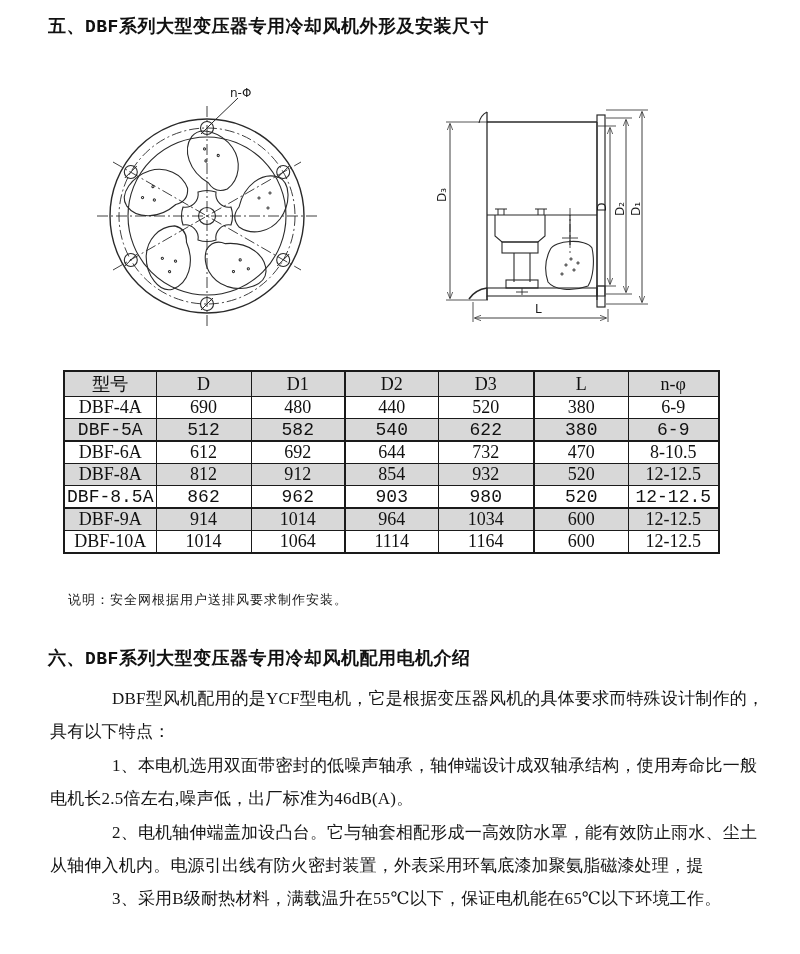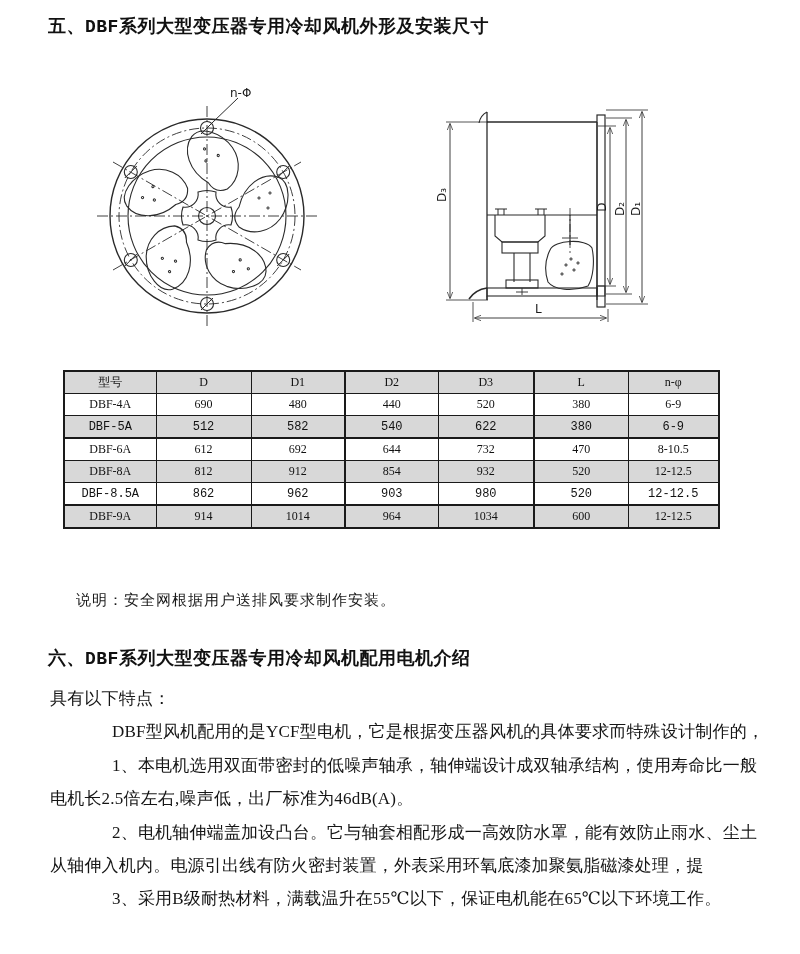--- a/index.html
+++ b/index.html
@@ -24,37 +24,37 @@
   .dim-label{
     font-family:"DejaVu Sans","DejaVu Serif",sans-serif;
     font-size:12px;color:#1a1a1a;white-space:nowrap;
   }
   .rot{transform:rotate(-90deg);transform-origin:center center;}
 
   
   #spec-table{
     position:absolute;left:63px;top:370px;
     border-collapse:collapse;table-layout:fixed;
-    font-size:12px;color:#111;
+    font-size:18px;color:#111;
     border:2px solid #1a1a1a;
   }
   #spec-table th,#spec-table td{
     border:1px solid #1a1a1a;height:21px;padding:0;
     text-align:center;vertical-align:middle;font-weight:normal;
     overflow:hidden;white-space:nowrap;
   }
   #spec-table thead th{background:#d8d8d8;}
   #spec-table tbody tr:nth-child(even) td{background:#d8d8d8;}
   #spec-table .bL{border-left-width:2px;}
   #spec-table tr.bB th,#spec-table tr.bB td{border-bottom-width:2px;font-family:Liberation Mono, monospace;}
   .c0{width:92px;} .c1{width:95px;} .c2{width:94px;} .c3{width:93px;}
   .c4{width:96px;} .c5{width:94px;} .c6{width:91px;}
 
   #note-line{
-    left:76px;top:591px;font-size:15px;letter-spacing:1px;white-space:nowrap;
+    left:68px;top:591px;font-size:13px;letter-spacing:1px;white-space:nowrap;
   }
 
   
   #body-text{
     left:50px;top:682px;width:712px;font-size:17px;color:#151515;
   }
   #body-text .line{
     height:33.4px;line-height:33.4px;white-space:nowrap;letter-spacing:0.2px;
   }
   #body-text .line.indent{padding-left:62px;}
@@ -256,28 +256,37 @@
       </tr>
       <tr>
         <td>DBF-9A</td>
         <td>914</td>
         <td>1014</td>
         <td class="bL">964</td>
         <td>1034</td>
         <td class="bL">600</td>
         <td>12-12.5</td>
       </tr>
+      <tr>
+        <td>DBF-10A</td>
+        <td>1014</td>
+        <td>1064</td>
+        <td class="bL">1114</td>
+        <td>1164</td>
+        <td class="bL">600</td>
+        <td>12-12.5</td>
+      </tr>
     </tbody>
 </table>
 
 <div class="abs" id="note-line">说明：安全网根据用户送排风要求制作安装。</div>
 
 <div class="abs heading" id="section6-title">六、DBF系列大型变压器专用冷却风机配用电机介绍</div>
 
 <div class="abs" id="body-text">
+    <div class="line indent">DBF型风机配用的是YCF型电机，它是根据变压器风机的具体要求而特殊设计制作的，</div>
     <div class="line">具有以下特点：</div>
-    <div class="line indent">DBF型风机配用的是YCF型电机，它是根据变压器风机的具体要求而特殊设计制作的，</div>
     <div class="line indent">1、本电机选用双面带密封的低噪声轴承，轴伸端设计成双轴承结构，使用寿命比一般</div>
     <div class="line">电机长2.5倍左右,噪声低，出厂标准为46dB(A)。</div>
     <div class="line indent">2、电机轴伸端盖加设凸台。它与轴套相配形成一高效防水罩，能有效防止雨水、尘土</div>
     <div class="line">从轴伸入机内。电源引出线有防火密封装置，外表采用环氧底漆加聚氨脂磁漆处理，提</div>
     <div class="line indent">3、采用B级耐热材料，满载温升在55℃以下，保证电机能在65℃以下环境工作。</div>
   </div>
 
 </body></html>

